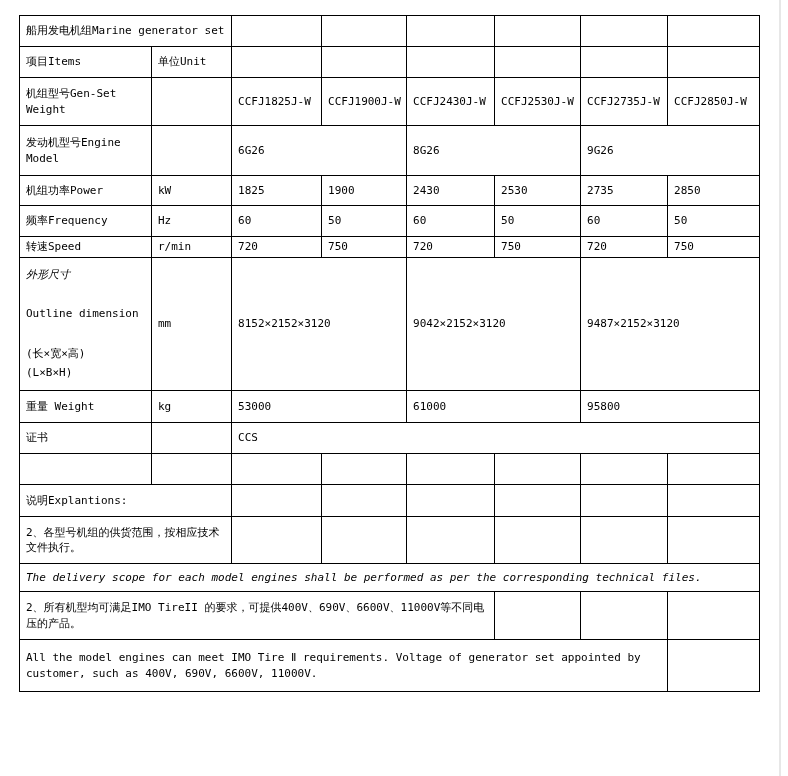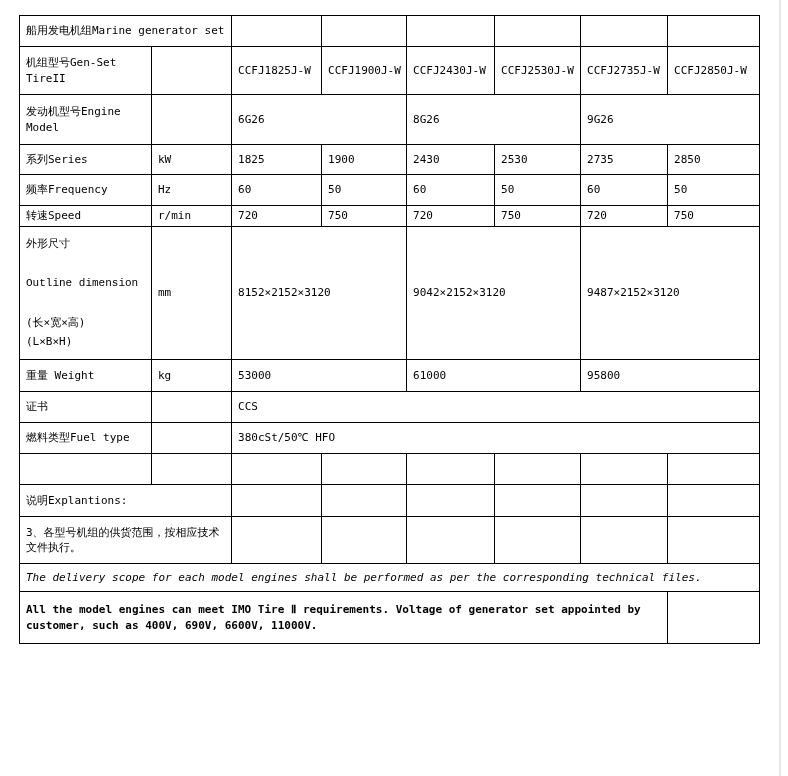--- a/index.html
+++ b/index.html
@@ -42,25 +42,25 @@
   tr.h33 { height: 21px; }
   tr.h48 { height: 48px; }
   tr.h50 { height: 50px; }
   tr.h133 { height: 133px; }
   tr.h32 { height: 32px; }
   tr.h47 { height: 47px; }
   tr.h28 { height: 28px; font-style: italic; }
   tr.h52 { height: 52px; }
   td.outline-label-cell { vertical-align: top; padding-top: 16px; }
   .outline-line { line-height: 16px; white-space: nowrap; }
-  .ol-gap-lg { margin-bottom: 23px; }
-  .ol-gap-md { margin-bottom: 24px; font-family: Liberation Mono, monospace; }
+  .ol-gap-lg { margin-bottom: 23px; font-style: italic; }
+  .ol-gap-md { margin-bottom: 24px; }
   .ol-gap-sm { margin-bottom: 3px; }
   td.note-cell { line-height: 1.65; }
-  td.note-en-cell { font-size: 10px; line-height: 22px; vertical-align: middle; font-weight: bold; }
+  td.note-en-cell { font-size: 10px; line-height: 22px; vertical-align: middle; }
   td.wraplabel { line-height: 1.7; }
 </style>
 </head>
 <body>
 
 <div class="page-edge-line"></div>
 
 <table class="spec-table">
   <colgroup>
     <col style="width:132px">
@@ -77,43 +77,53 @@
       <tr class="h31">
     <td colspan="2" class="nw">船用发电机组Marine generator set</td>
     <td></td>
     <td></td>
     <td></td>
     <td></td>
     <td></td>
     <td></td>
   </tr>
 
+  <tr class="h31">
+    <td class="nw">项目Items</td>
+    <td class="nw">单位Unit</td>
+    <td></td>
+    <td></td>
+    <td></td>
+    <td></td>
+    <td></td>
+    <td></td>
+  </tr>
 
 
   <tr class="h48">
-    <td class="wraplabel">机组型号Gen-Set TireII</td>
+    <td class="wraplabel">机组型号Gen-Set Weight</td>
     <td></td>
     <td class="nw">CCFJ1825J-W</td>
     <td class="nw">CCFJ1900J-W</td>
     <td class="nw">CCFJ2430J-W</td>
     <td class="nw">CCFJ2530J-W</td>
     <td class="nw">CCFJ2735J-W</td>
     <td class="nw">CCFJ2850J-W</td>
   </tr>
 
   <tr class="h50">
     <td class="wraplabel">发动机型号Engine Model</td>
     <td></td>
     <td colspan="2" class="nw">6G26</td>
     <td colspan="2" class="nw">8G26</td>
     <td colspan="2" class="nw">9G26</td>
   </tr>
 
   <tr class="h30">
-    <td class="nw">系列Series</td>
+    <td class="nw">机组功率Power</td>
     <td class="nw">kW</td>
     <td class="nw">1825</td>
     <td class="nw">1900</td>
     <td class="nw">2430</td>
     <td class="nw">2530</td>
     <td class="nw">2735</td>
     <td class="nw">2850</td>
   </tr>
 
   <tr class="h31">
@@ -158,25 +168,20 @@
     <td colspan="2" class="nw">61000</td>
     <td colspan="2" class="nw">95800</td>
   </tr>
 
   <tr class="h31">
     <td class="nw">证书</td>
     <td></td>
     <td colspan="6" class="nw">CCS</td>
   </tr>
 
-  <tr class="h31">
-    <td class="nw">燃料类型Fuel type</td>
-    <td></td>
-    <td colspan="6" class="nw">380cSt/50℃ HFO</td>
-  </tr>
 
   <tr class="h31">
     <td></td>
     <td></td>
     <td></td>
     <td></td>
     <td></td>
     <td></td>
     <td></td>
     <td></td>
@@ -186,32 +191,38 @@
     <td colspan="2" class="nw">说明Explantions:</td>
     <td></td>
     <td></td>
     <td></td>
     <td></td>
     <td></td>
     <td></td>
   </tr>
 
   <tr class="h47">
-    <td colspan="2" class="note-cell">3、各型号机组的供货范围，按相应技术文件执行。</td>
+    <td colspan="2" class="note-cell">2、各型号机组的供货范围，按相应技术文件执行。</td>
     <td></td>
     <td></td>
     <td></td>
     <td></td>
     <td></td>
     <td></td>
   </tr>
 
   <tr class="h28">
     <td colspan="8" class="nw">The delivery scope for each model engines shall be performed as per the corresponding technical files.</td>
   </tr>
 
+  <tr class="h48">
+    <td colspan="5" class="note-cell">2、所有机型均可满足IMO TireII 的要求，可提供400V、690V、6600V、11000V等不同电压的产品。</td>
+    <td></td>
+    <td></td>
+    <td></td>
+  </tr>
 
   <tr class="h52">
     <td colspan="7" class="note-en-cell">All the model engines can meet IMO Tire Ⅱ requirements. Voltage of generator set appointed by customer, such as 400V, 690V, 6600V, 11000V.</td>
     <td></td>
   </tr>
 </tbody>
   </table>
 
 </body></html>

